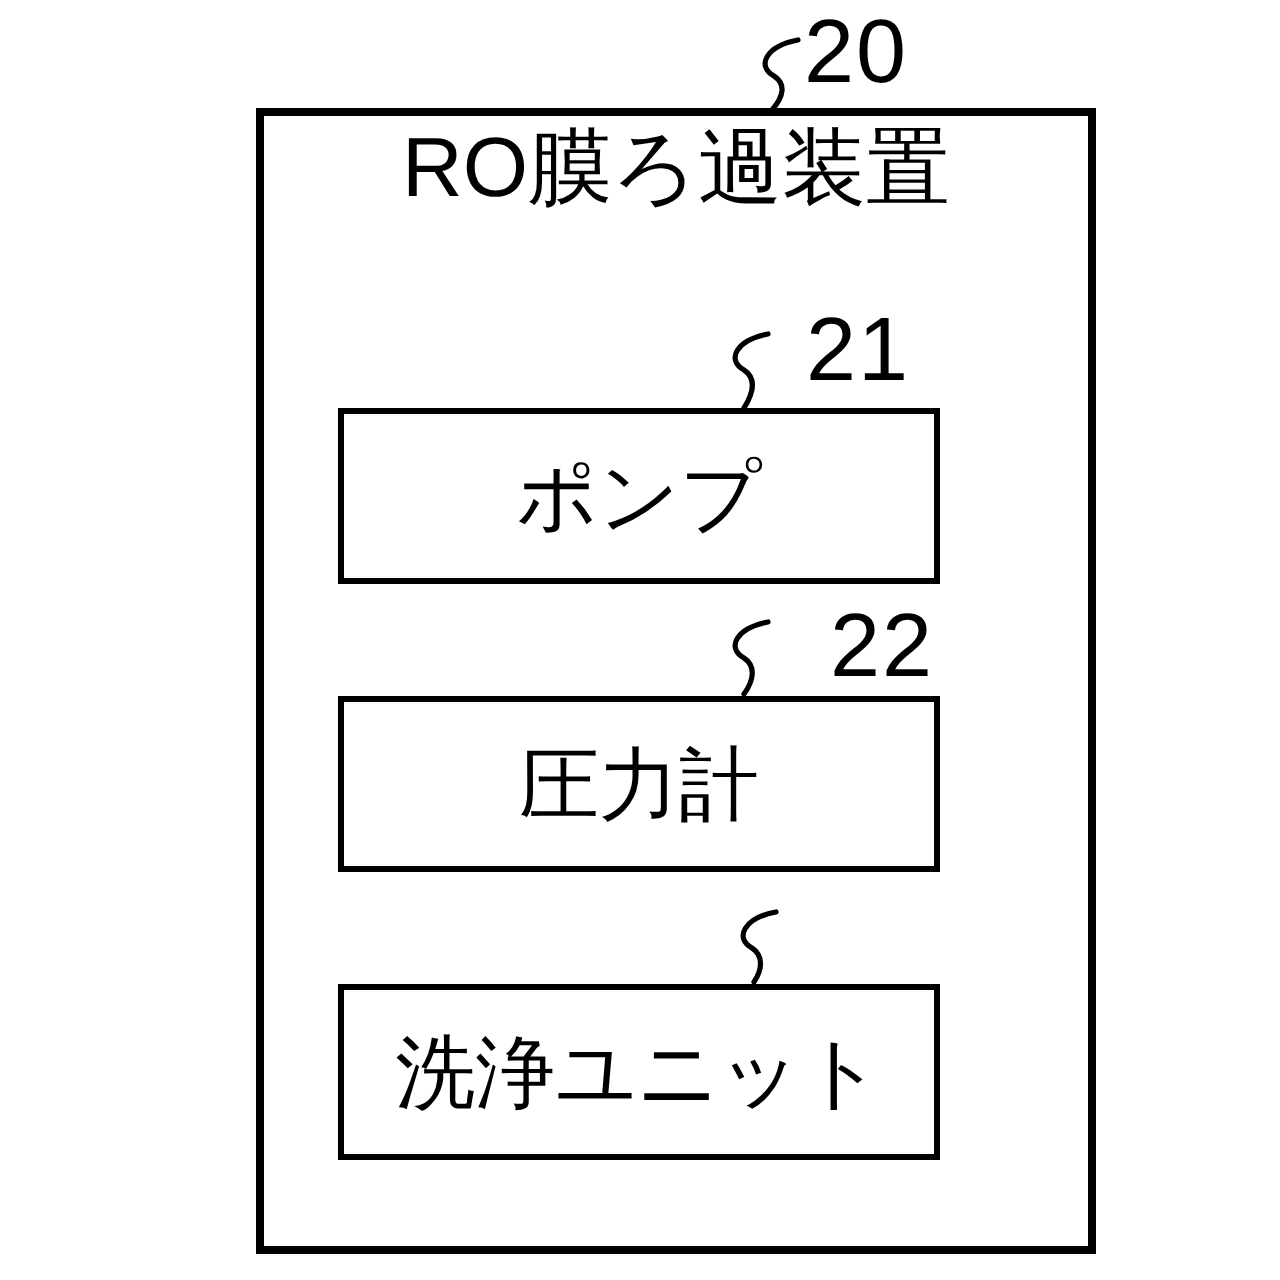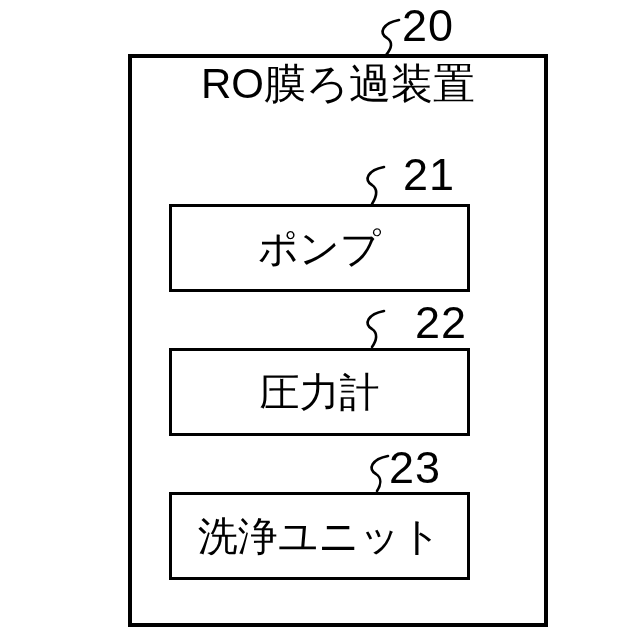--- a/index.html
+++ b/index.html
@@ -96,21 +96,20 @@
   <div class="comp-box washer">
     <span>洗浄ユニット</span>
   </div>
 
   <div class="ref-num ref-20">20</div>
 
   <div class="ref-num ref-21">21</div>
 
   <div class="ref-num ref-22">22</div>
 
-  <div class="ref-num ref-23">23</div>
 
   <svg class="leader-svg" viewBox="0 0 640 640" xmlns="http://www.w3.org/2000/svg">
     <path d="M 399,20 C 383,23 378,33 387,38 C 393,42 392,48 386,55"></path>
     <path d="M 384,167 C 368,170 363,180 372,185 C 378,189 377,196 372,204"></path>
     <path d="M 384,311 C 368,314 363,324 372,329 C 378,333 377,340 372,347"></path>
     <path d="M 388,456 C 372,459 367,469 376,474 C 382,478 381,485 377,491"></path>
   </svg>
 
 </div>
 

